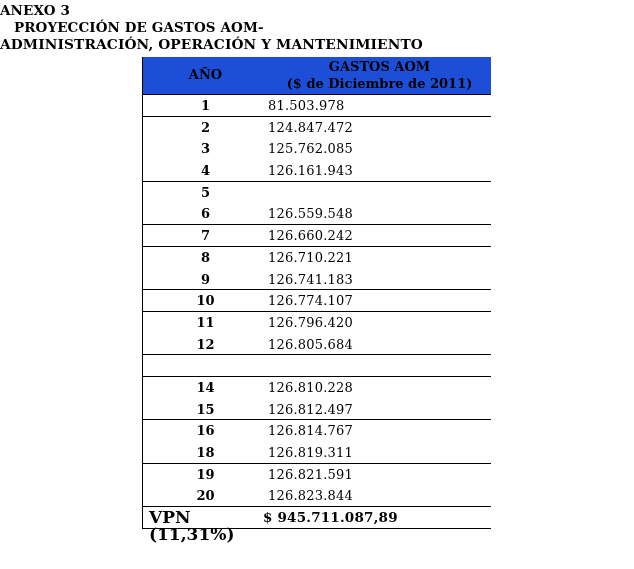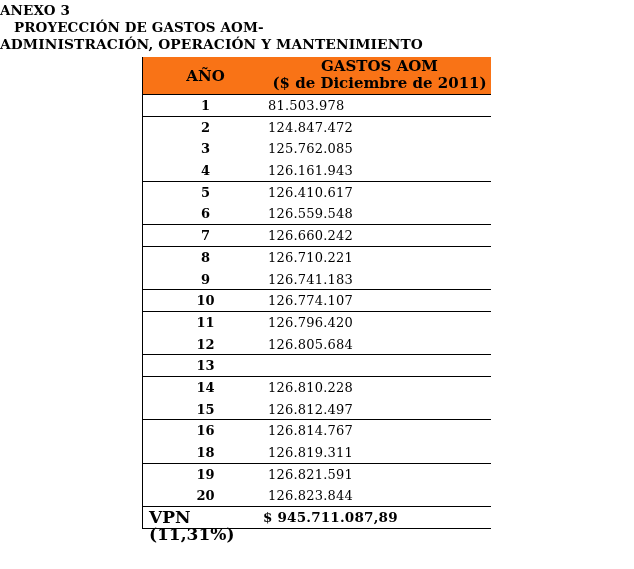--- a/index.html
+++ b/index.html
@@ -32,25 +32,25 @@
 
     .table {
       position: absolute;
       left: 142px;
       top: 57px;
       width: 348px;
       border-left: 1.5px solid #000;
     }
     .header {
       height: 37px;
-      background: #f97316;
+      background: #1d4ed8;
       border-bottom: 1.5px solid #000;
       position: relative;
       font-weight: bold;
-      font-size: 15px;
+      font-size: 13px;
     }
     .h-year {
       position: absolute;
       left: 0;
       width: 125px;
       top: 10px;
       text-align: center;
     }
     .h-amount {
       position: absolute;
@@ -135,21 +135,20 @@
   <div class="row">
     <span class="c-year">3</span>
     <span class="c-amount">125.762.085</span>
   </div>
   <div class="row sep">
     <span class="c-year">4</span>
     <span class="c-amount">126.161.943</span>
   </div>
   <div class="row">
     <span class="c-year">5</span>
-    <span class="c-amount">126.410.617</span>
   </div>
   <div class="row sep">
     <span class="c-year">6</span>
     <span class="c-amount">126.559.548</span>
   </div>
   <div class="row sep">
     <span class="c-year">7</span>
     <span class="c-amount">126.660.242</span>
   </div>
   <div class="row">
@@ -166,21 +165,20 @@
   </div>
   <div class="row">
     <span class="c-year">11</span>
     <span class="c-amount">126.796.420</span>
   </div>
   <div class="row sep">
     <span class="c-year">12</span>
     <span class="c-amount">126.805.684</span>
   </div>
   <div class="row sep">
-    <span class="c-year">13</span>
   </div>
   <div class="row">
     <span class="c-year">14</span>
     <span class="c-amount">126.810.228</span>
   </div>
   <div class="row sep">
     <span class="c-year">15</span>
     <span class="c-amount">126.812.497</span>
   </div>
   <div class="row">

